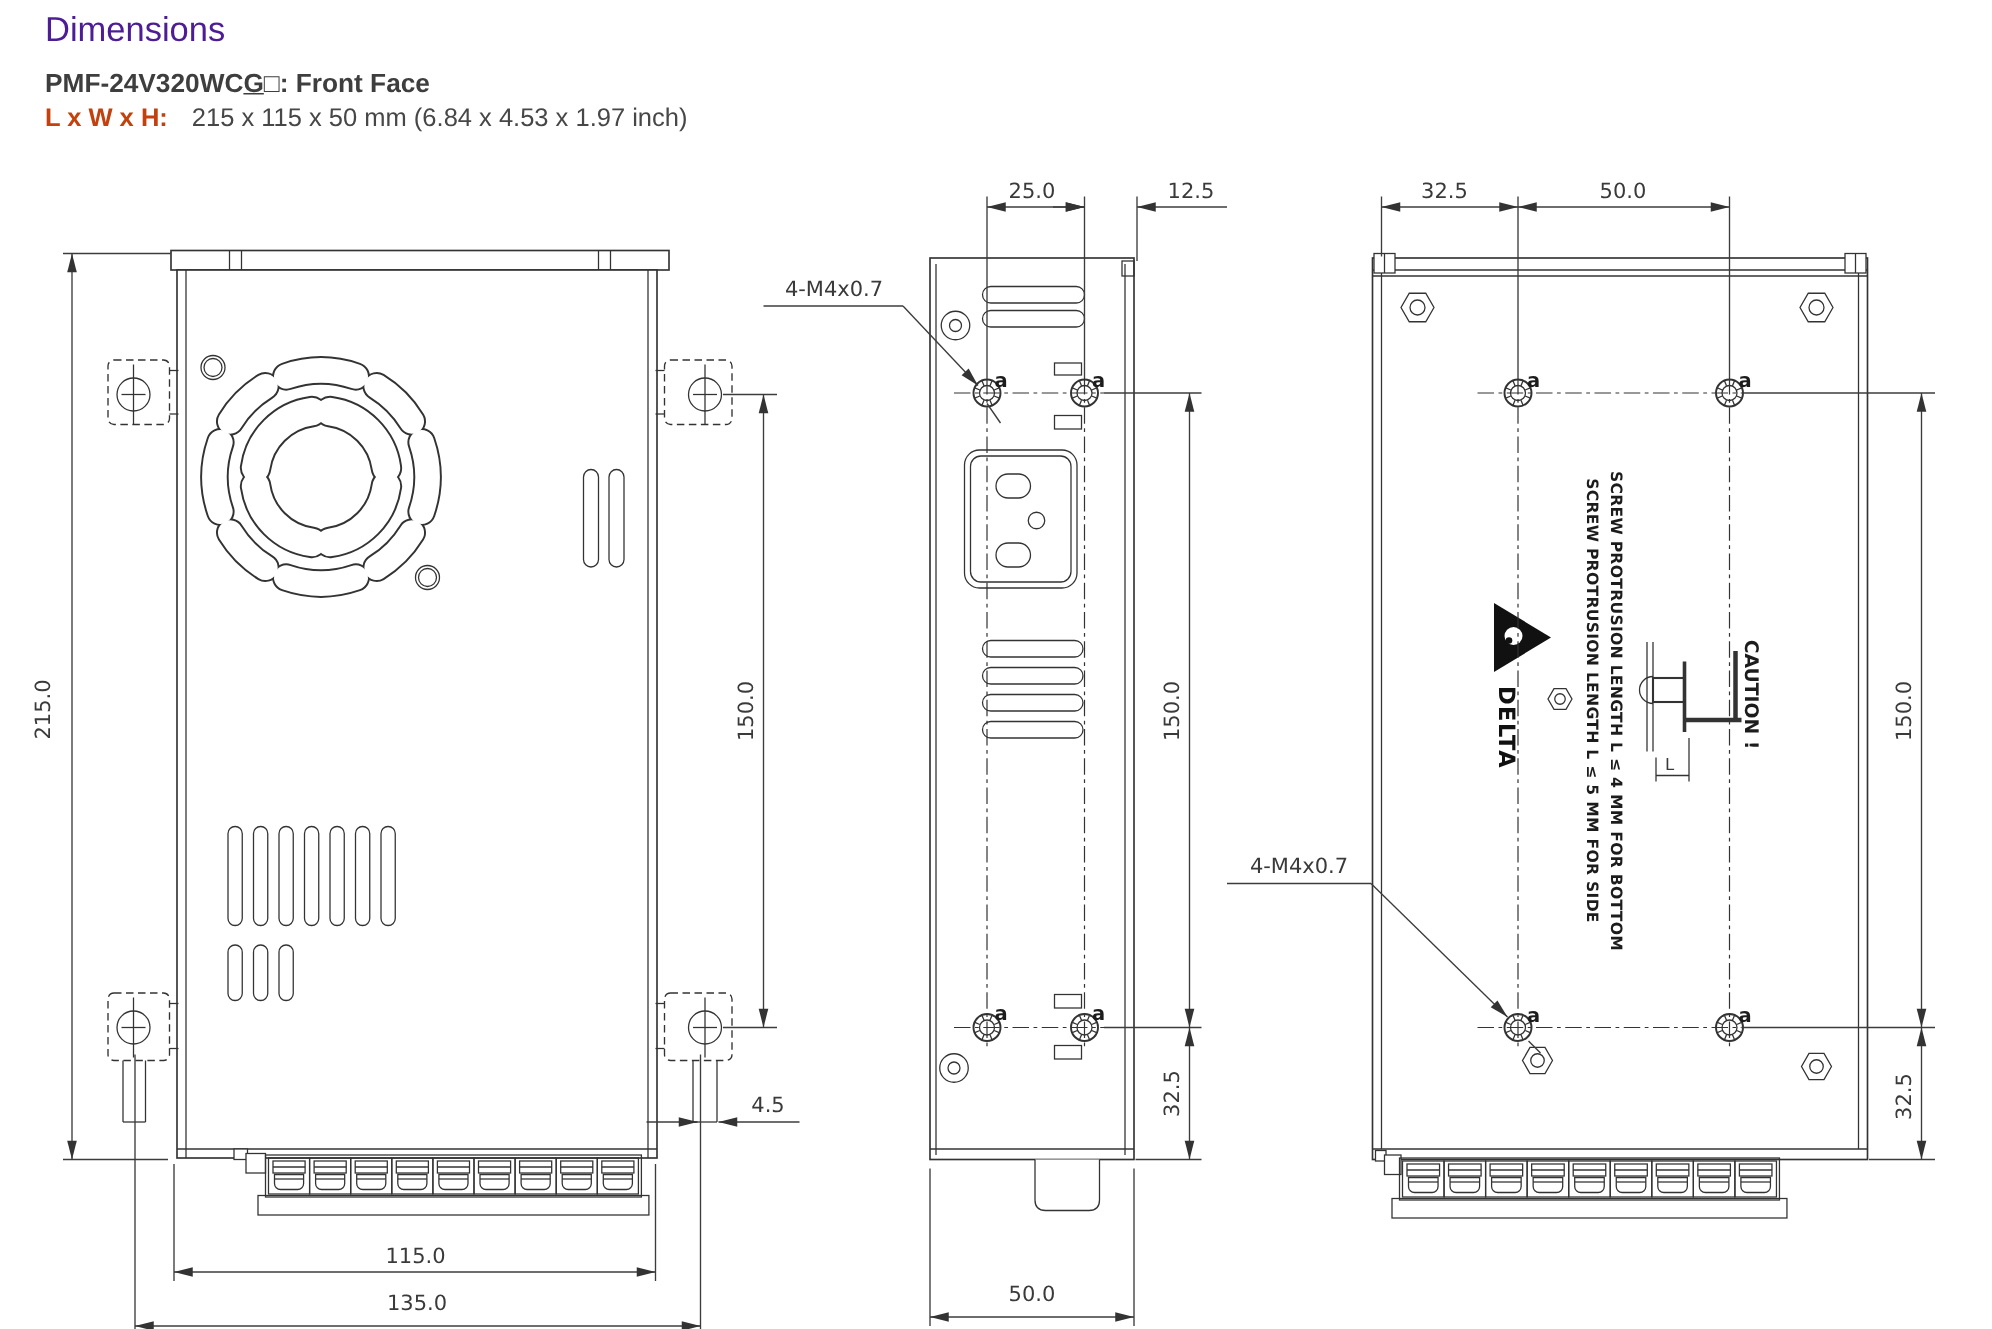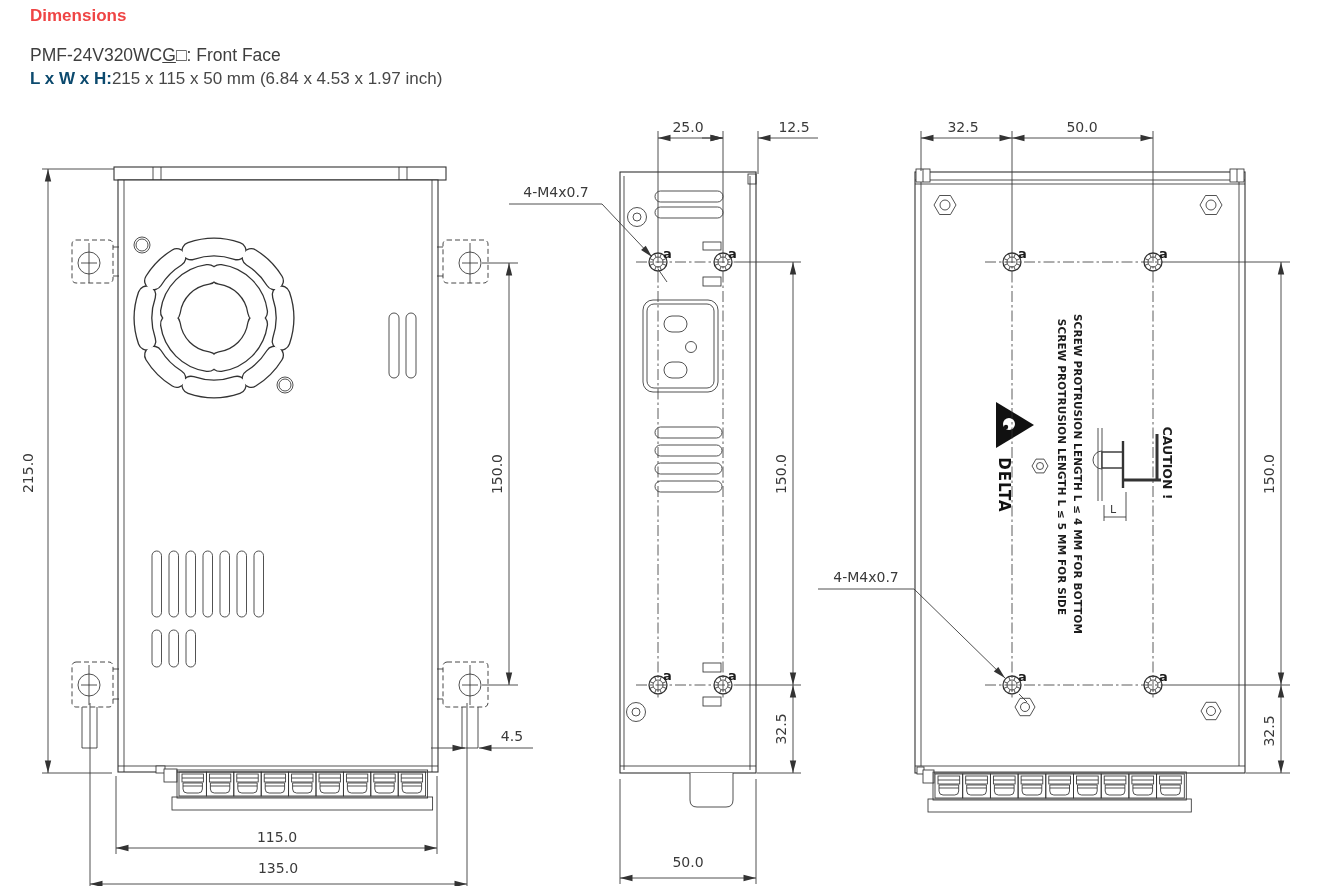--- a/index.html
+++ b/index.html
@@ -1,22 +1,22 @@
 <!DOCTYPE html>
 <html><head>
 <meta charset="utf-8">
 <style>
   html,body{margin:0;padding:0}
   body{width:1328px;height:886px;background:#fff;position:relative;overflow:hidden;
        font-family:"Liberation Sans",sans-serif}
-  .title{position:absolute;left:30px;top:6px;font-size:17px;font-weight:bold;color:#ef4444}
-  .model{position:absolute;left:30px;top:45px;font-size:17.5px;font-weight:normal;color:#3e3e3e}
+  .title{position:absolute;left:30px;top:6px;font-size:23px;font-weight:normal;color:#4c1d95}
+  .model{position:absolute;left:30px;top:45px;font-size:17.5px;font-weight:bold;color:#3e3e3e}
   .model .u{text-decoration:underline}
   .size{position:absolute;left:30px;top:69px;font-size:17px;color:#474747}
-  .size b{color:#0c4a6e;margin-right:0}
+  .size b{color:#c2410c;margin-right:16px}
   svg{position:absolute;left:0;top:0}
   .ln{stroke:#333;stroke-width:1.1;fill:none}
   .lt{stroke:#333;stroke-width:.85;fill:none}
   .f{fill:#fff}
   .dsh{stroke:#333;stroke-width:.9;fill:none;stroke-dasharray:5 3}
   .cl{stroke:#333;stroke-width:.8;fill:none;stroke-dasharray:11 3 2.5 3}
   .dim{stroke:#3c3c3c;stroke-width:.9;fill:none}
   text{font-family:"DejaVu Sans",sans-serif;fill:#3a3a3a}
   .d{font-size:14px}
   .lab{font-size:13px;font-weight:bold;fill:#1c1c1c}

